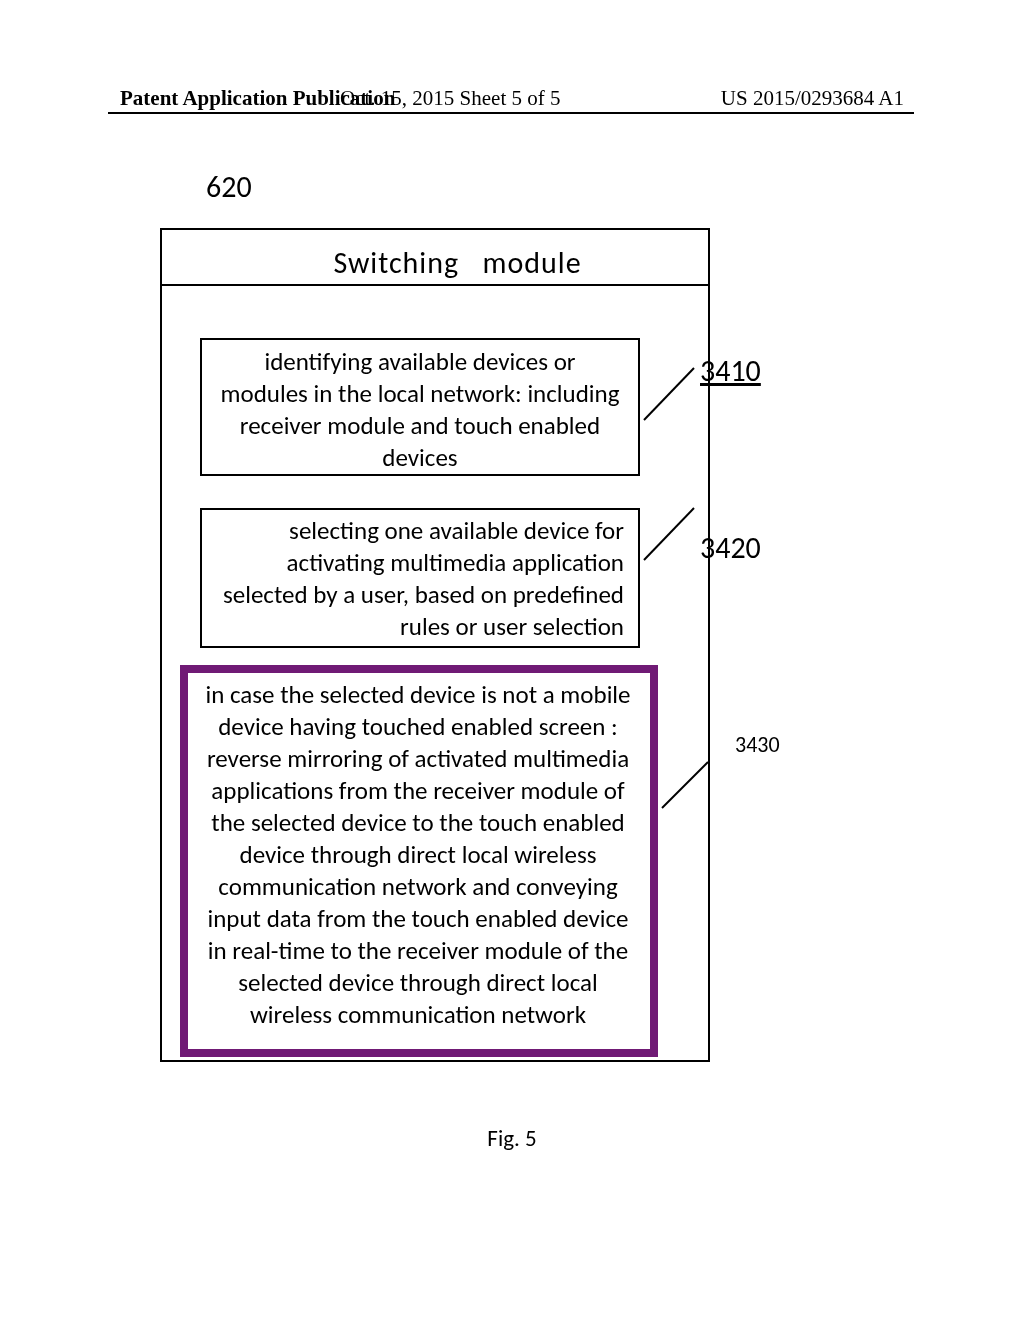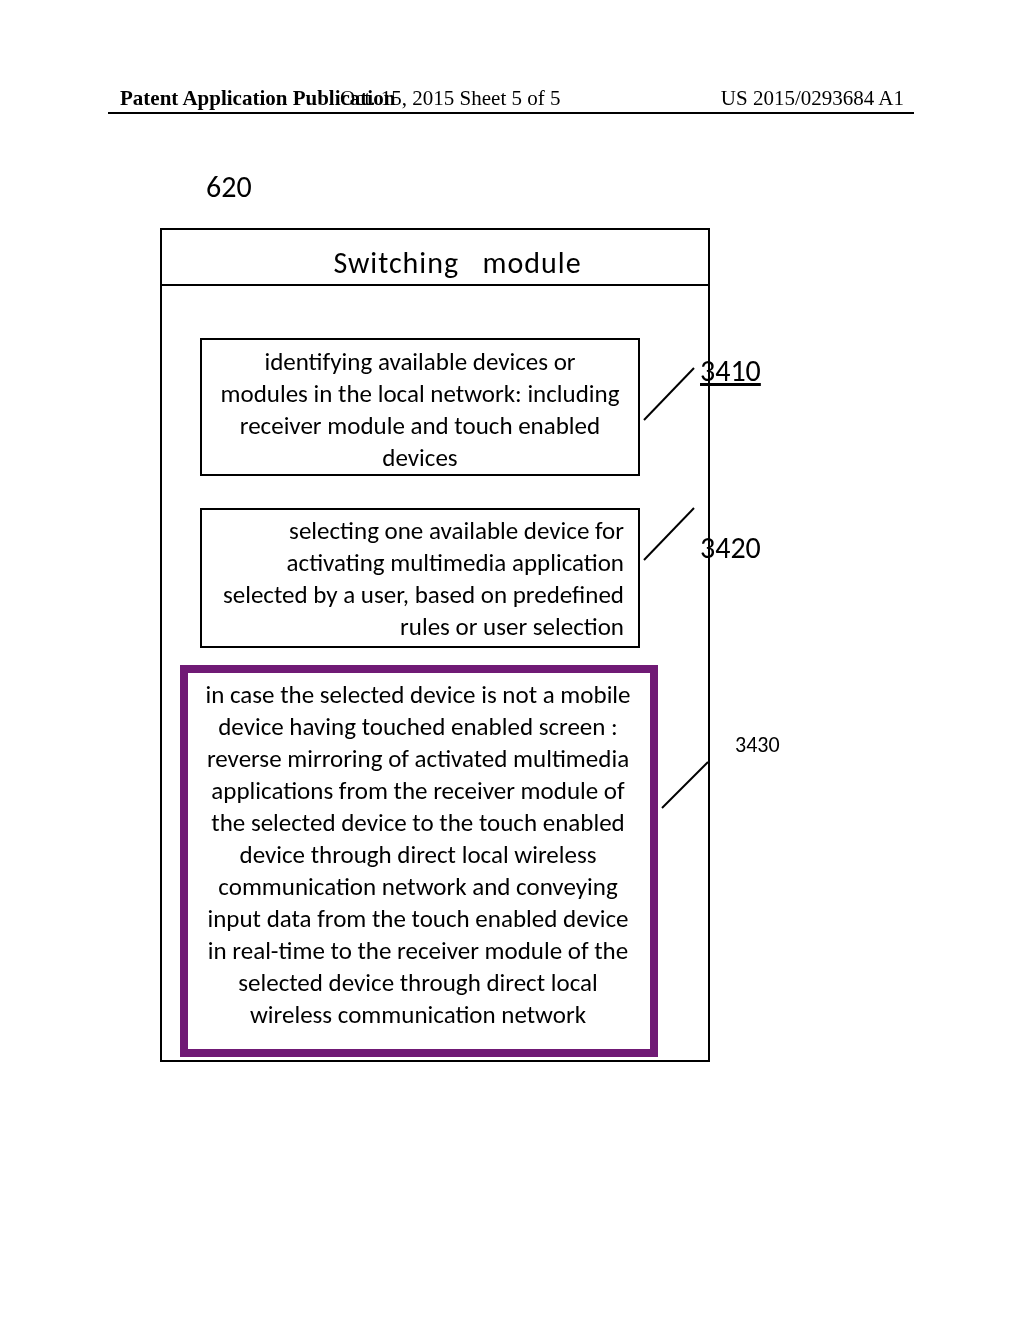--- a/index.html
+++ b/index.html
@@ -195,14 +195,15 @@
   <svg class="lead2" width="60" height="60">
     <line x1="2" y1="56" x2="52" y2="4" stroke="#000" stroke-width="2"></line>
   </svg>
   <div class="ref-3420">3420</div>
 
   <svg class="lead3" width="54" height="54">
     <line x1="2" y1="50" x2="48" y2="4" stroke="#000" stroke-width="2"></line>
   </svg>
   <div class="ref-3430">3430</div>
 
+  <div class="figcaption">Fig. 5</div>
 
 </div>
 
 </body></html>

